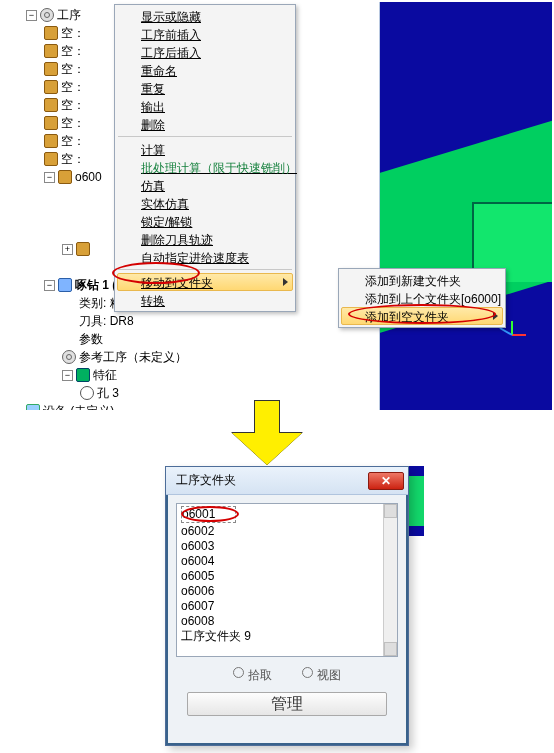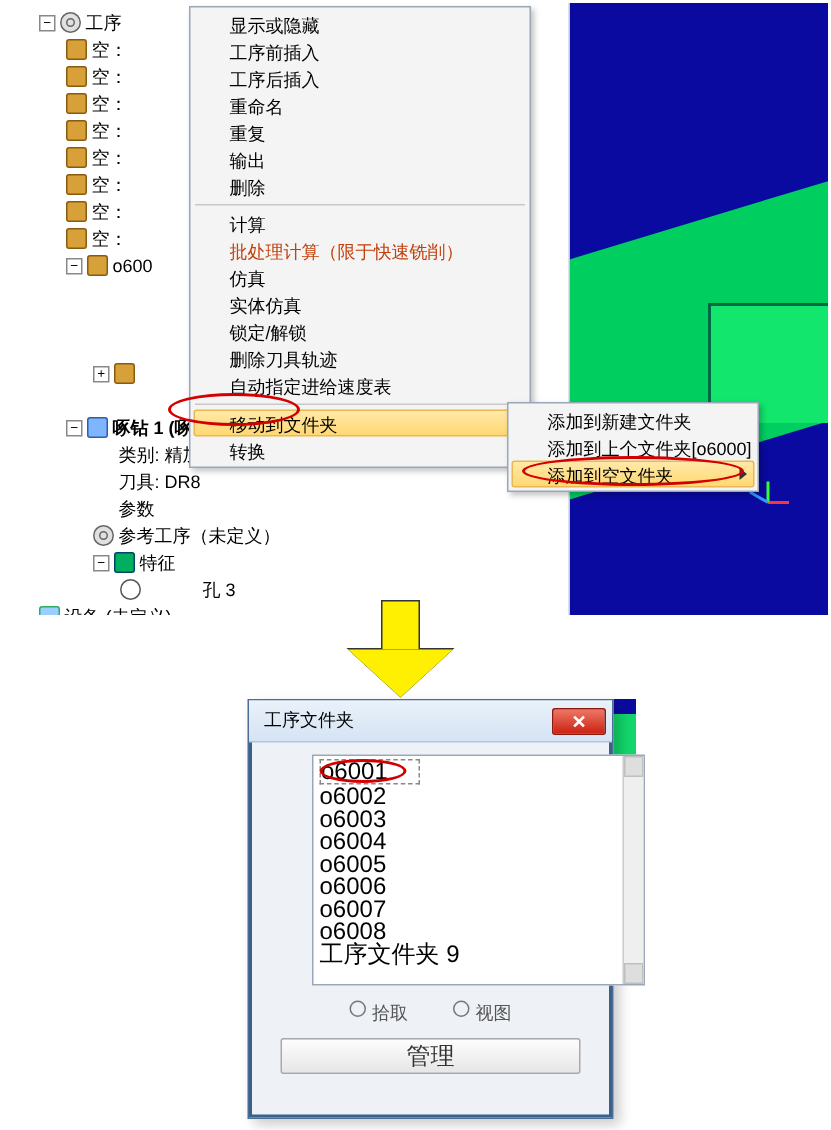--- a/index.html
+++ b/index.html
@@ -62,21 +62,21 @@
     width: 378px; height: 408px;
     background: #fff;
     border-right: 1px solid #b8c8e0;
     overflow: hidden;
   }
   .tree { padding: 4px 0 0 8px; line-height: 18px; color: #000; }
   .row { display:flex; align-items:center; height:18px; white-space:nowrap; }
   .ind1{ padding-left: 16px;}
   .ind2{ padding-left: 34px;}
   .ind3{ padding-left: 52px;}
-  .ind4{ padding-left: 70px; gap: 38px;}
+  .ind4{ padding-left: 70px;}
   .exp {
     width:11px;height:11px;border:1px solid #888;
     display:inline-flex;align-items:center;justify-content:center;
     font-size:9px; line-height:9px; margin-right:3px; color:#000; background:#fff;
   }
   .ic {
     width:14px;height:14px;display:inline-block;margin-right:3px;
     background:#d8a038;border:1px solid #8a5a10;border-radius:2px;
   }
   .ic.folder{}
@@ -97,33 +97,33 @@
     padding:2px;
     z-index:10;
   }
   .ctxmenu .mi {
     padding:2px 40px 2px 24px;
     white-space:nowrap;
     color:#000;
     position:relative;
     height:18px;line-height:16px;
   }
-  .ctxmenu .mi.disabled{ color:#c2410c; }
+  .ctxmenu .mi.disabled{ color:#15803d; }
   .ctxmenu .mi.sel{
     background:linear-gradient(#ffe9a8,#ffd873);
     border:1px solid #e9b84e;
     border-radius:2px;
     padding:1px 39px 1px 23px;
   }
   .ctxmenu .sep{ height:1px;background:#c8c8c8;margin:3px 1px;}
   .ctxmenu .mi .arrow{
     position:absolute;right:4px;top:4px;
     border-left:5px solid #333;border-top:4px solid transparent;border-bottom:4px solid transparent;
   }
-  .ctxmenu.main{ left:124px; top:2px; width:228px;}
+  .ctxmenu.main{ left:112px; top:2px; width:182px;text-decoration:underline;}
   .ctxmenu.sub{ left:336px; top:266px; width:168px;}
 
   .circle-mark{
     position:absolute;
     border:2px solid #d40000;
     border-radius:50%;
     pointer-events:none;
     z-index:20;
   }
   .circle1{ left:110px; top:260px; width:88px; height:22px; }
@@ -173,23 +173,22 @@
     width:36px;height:18px;border-radius:2px;
     background:linear-gradient(#e76, #c21);
     border:1px solid #8a1a10;
     display:flex;align-items:center;justify-content:center;color:#fff;font-weight:bold;
   }
   .dialog .body{ padding:8px 10px 6px 10px;}
   .listbox{
     width:100%; height:154px;
     background:#fff;border:1px solid #9aa7b8;
     padding:2px 4px; overflow:auto;
-    font-size:16px;line-height:15px;
+    font-size:12px;line-height:15px;
     position:relative;
-    margin-left:32px;
   }
   .listbox div{ white-space:nowrap;}
   .listbox .dashed{
     border:1px dashed #888;display:inline-block;padding:0 20px 0 0;margin-bottom:1px;
   }
   .circle3{
     position:absolute;left:4px;top:2px;width:58px;height:16px;
     border:2px solid #d40000;border-radius:50%;
     pointer-events:none;
   }

